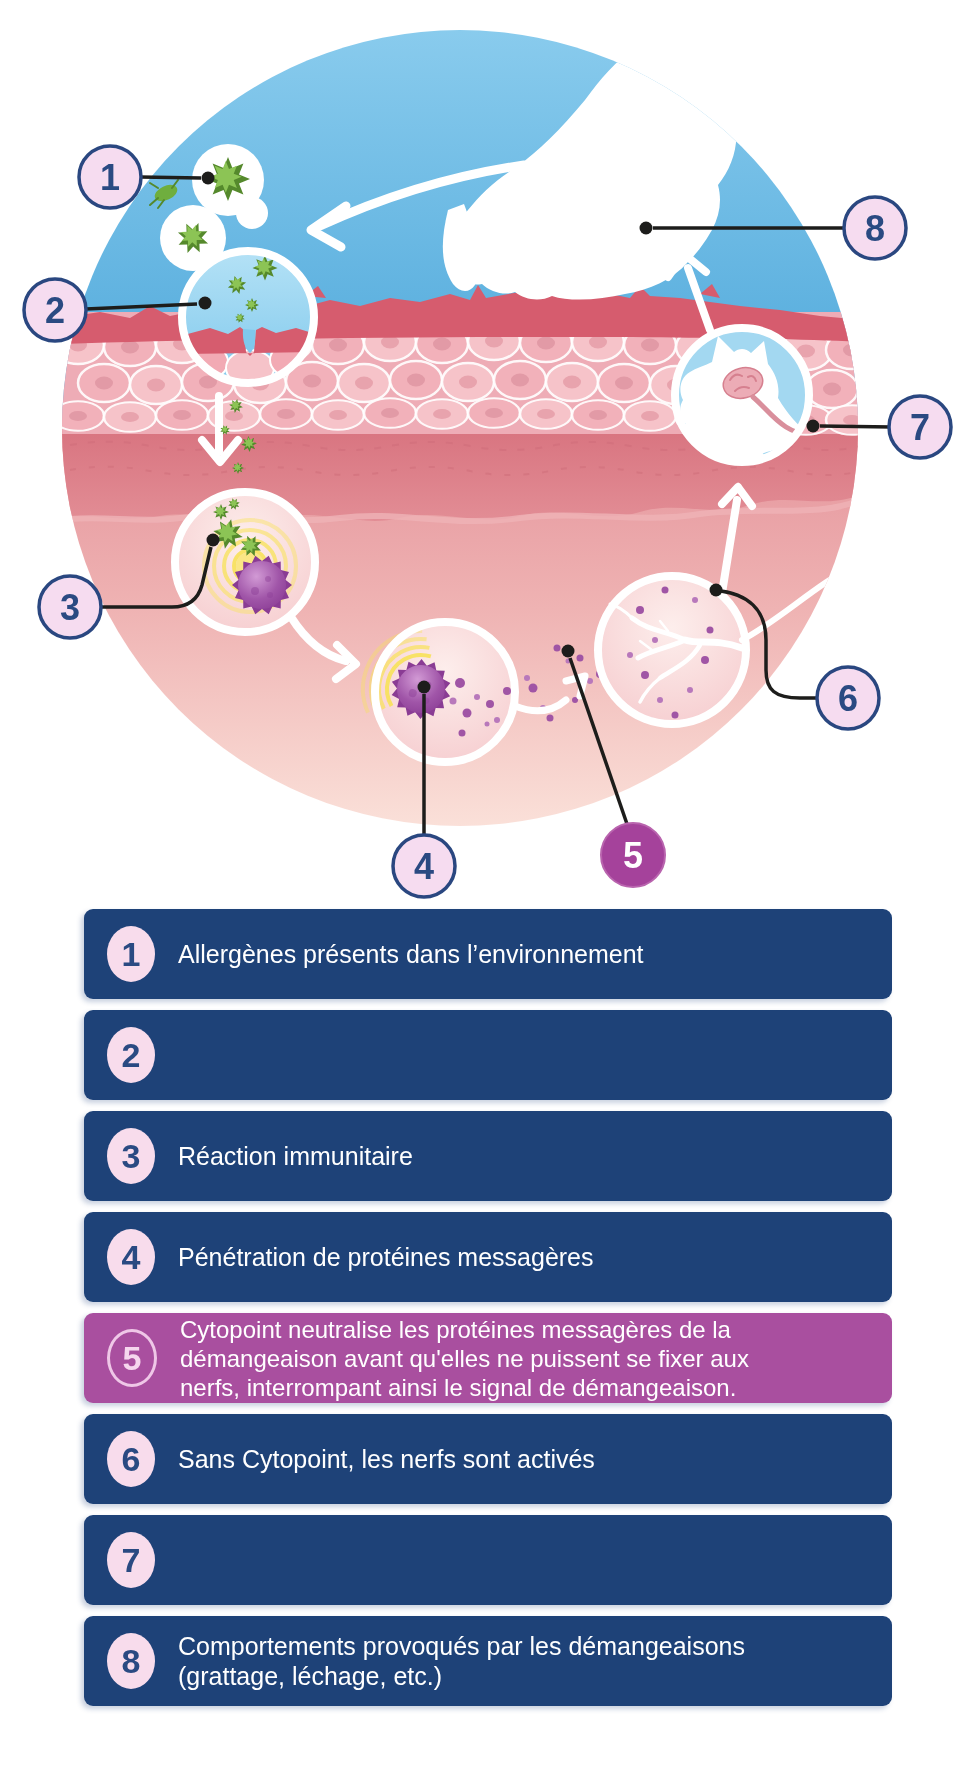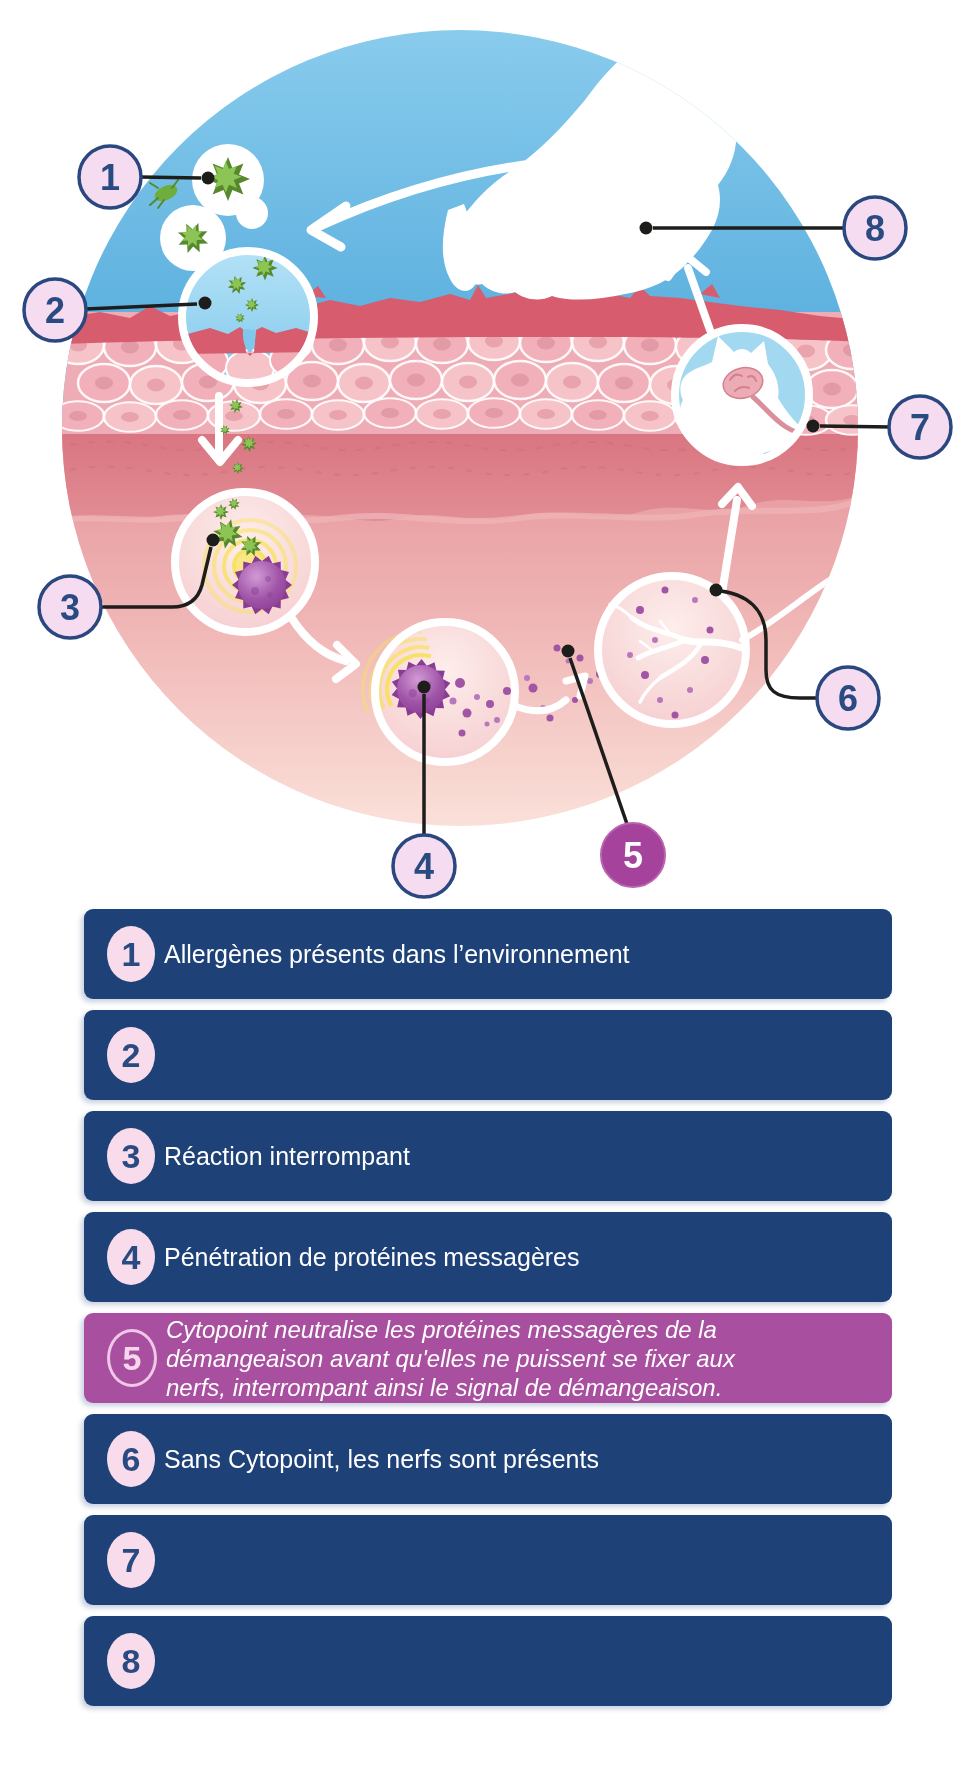--- a/index.html
+++ b/index.html
@@ -10,23 +10,23 @@
   .legend{position:absolute;left:0;top:0;width:970px;height:1775px;}
   .legend-row{position:absolute;left:84px;width:808px;height:90px;border-radius:9px;
               display:flex;align-items:center;box-sizing:border-box;
               background:#1e4278;box-shadow:-3px 3px 5px rgba(40,70,130,.25);}
   .legend-row.magenta{background:#a94f9f;}
   .legend-badge{flex:0 0 auto;width:48px;height:56px;border-radius:50%;margin-left:23px;
                 background:#f8dcec;display:flex;align-items:center;justify-content:center;
                 font-weight:bold;font-size:34px;color:#2a4a82;}
   .legend-row.magenta .legend-badge{background:transparent;border:3px solid #efc7e7;
                 color:#f6d6ee;width:44px;height:52px;}
-  .legend-text{margin-left:9px;margin-right:10px;color:#ffffff;font-size:25px;
+  .legend-text{margin-left:23px;margin-right:10px;color:#ffffff;font-size:25px;
                line-height:30px;white-space:pre-line;}
-  .legend-row.magenta .legend-text{font-size:24px;line-height:29px;font-style:italic;}
+  .legend-row.magenta .legend-text{font-size:24px;line-height:29px;}
 </style>
 </head>
 <body>
 
 <div class="page">
 
 <svg id="diagram-svg" width="970" height="900" viewBox="0 0 970 900">
   <defs>
     <clipPath id="circ">
           <circle cx="460" cy="428" r="398"></circle>
@@ -397,37 +397,39 @@
 
 <div class="legend-row" style="top: 909px;">
       <div class="legend-badge">1</div>
       <div class="legend-text">Allergènes présents dans l’environnement</div>
     </div>
       <div class="legend-row" style="top: 1010px;">
       <div class="legend-badge">2</div>
     </div>
       <div class="legend-row" style="top: 1111px;">
       <div class="legend-badge">3</div>
-      <div class="legend-text">Réaction interrompant</div>
+      <div class="legend-text">Réaction immunitaire</div>
     </div>
       <div class="legend-row" style="top: 1212px;">
       <div class="legend-badge">4</div>
       <div class="legend-text">Pénétration de protéines messagères</div>
     </div>
       <div class="legend-row magenta" style="top: 1313px;">
       <div class="legend-badge">5</div>
       <div class="legend-text">Cytopoint neutralise les protéines messagères de la
 démangeaison avant qu'elles ne puissent se fixer aux
 nerfs, interrompant ainsi le signal de démangeaison.</div>
     </div>
       <div class="legend-row" style="top: 1414px;">
       <div class="legend-badge">6</div>
-      <div class="legend-text">Sans Cytopoint, les nerfs sont présents</div>
+      <div class="legend-text">Sans Cytopoint, les nerfs sont activés</div>
     </div>
       <div class="legend-row" style="top: 1515px;">
       <div class="legend-badge">7</div>
     </div>
       <div class="legend-row" style="top: 1616px;">
       <div class="legend-badge">8</div>
+      <div class="legend-text">Comportements provoqués par les démangeaisons
+(grattage, léchage, etc.)</div>
     </div>
     </div>
 
 </div>
 
 </body></html>

